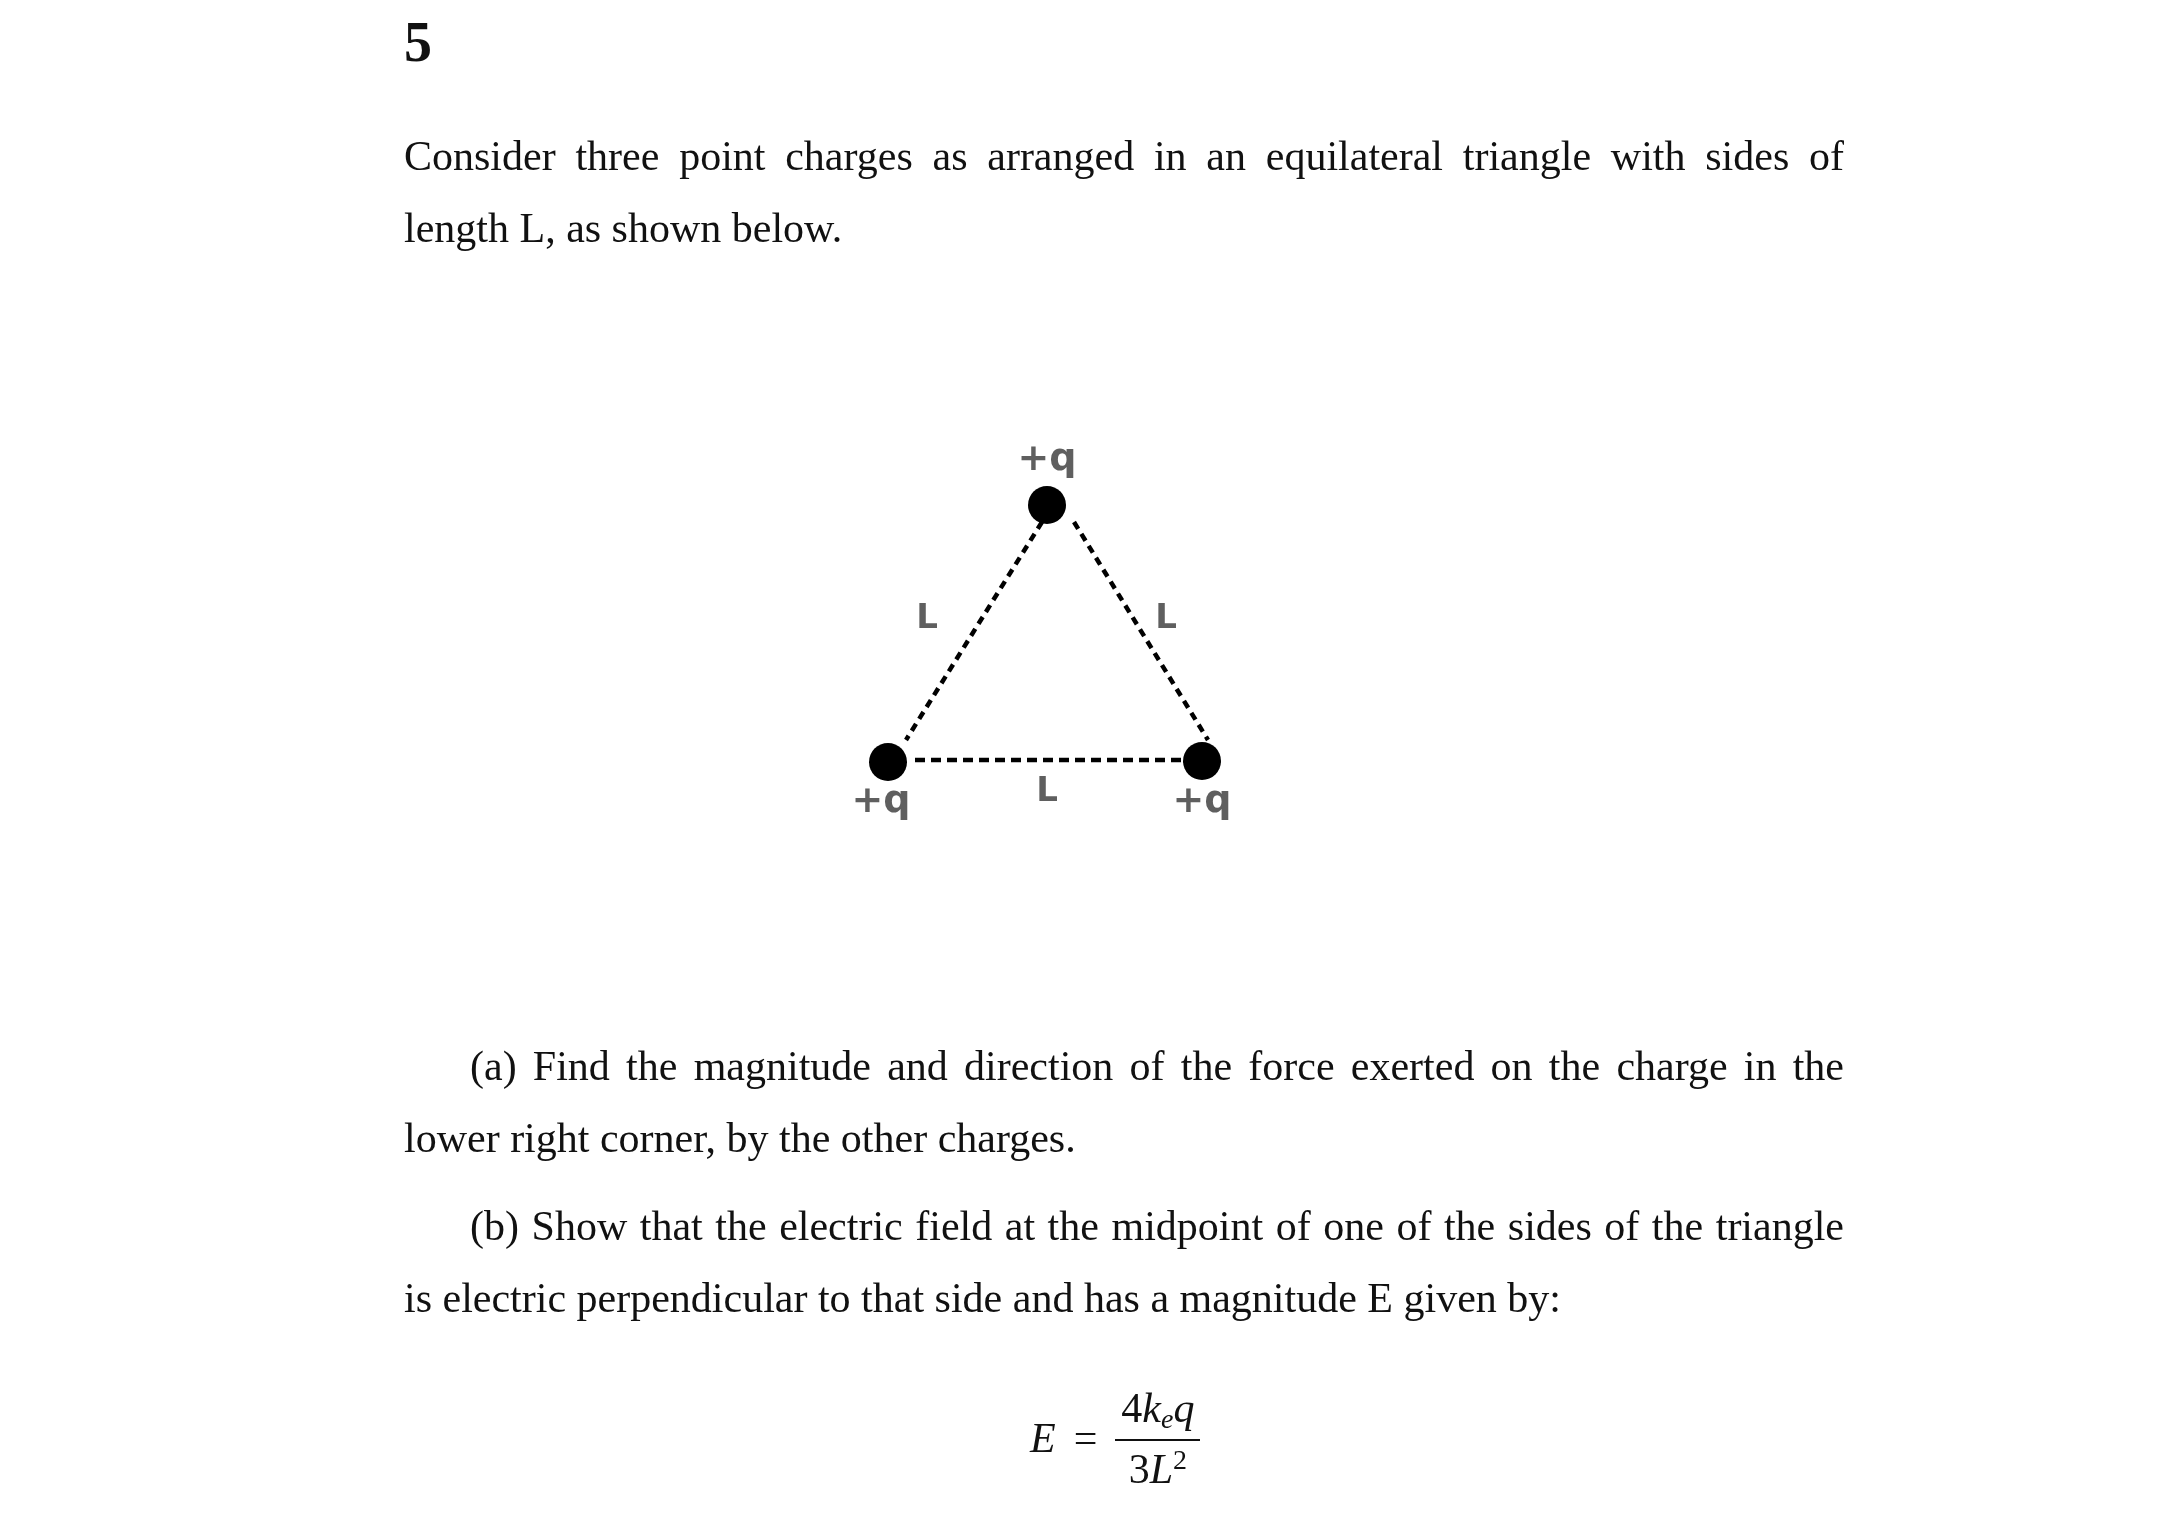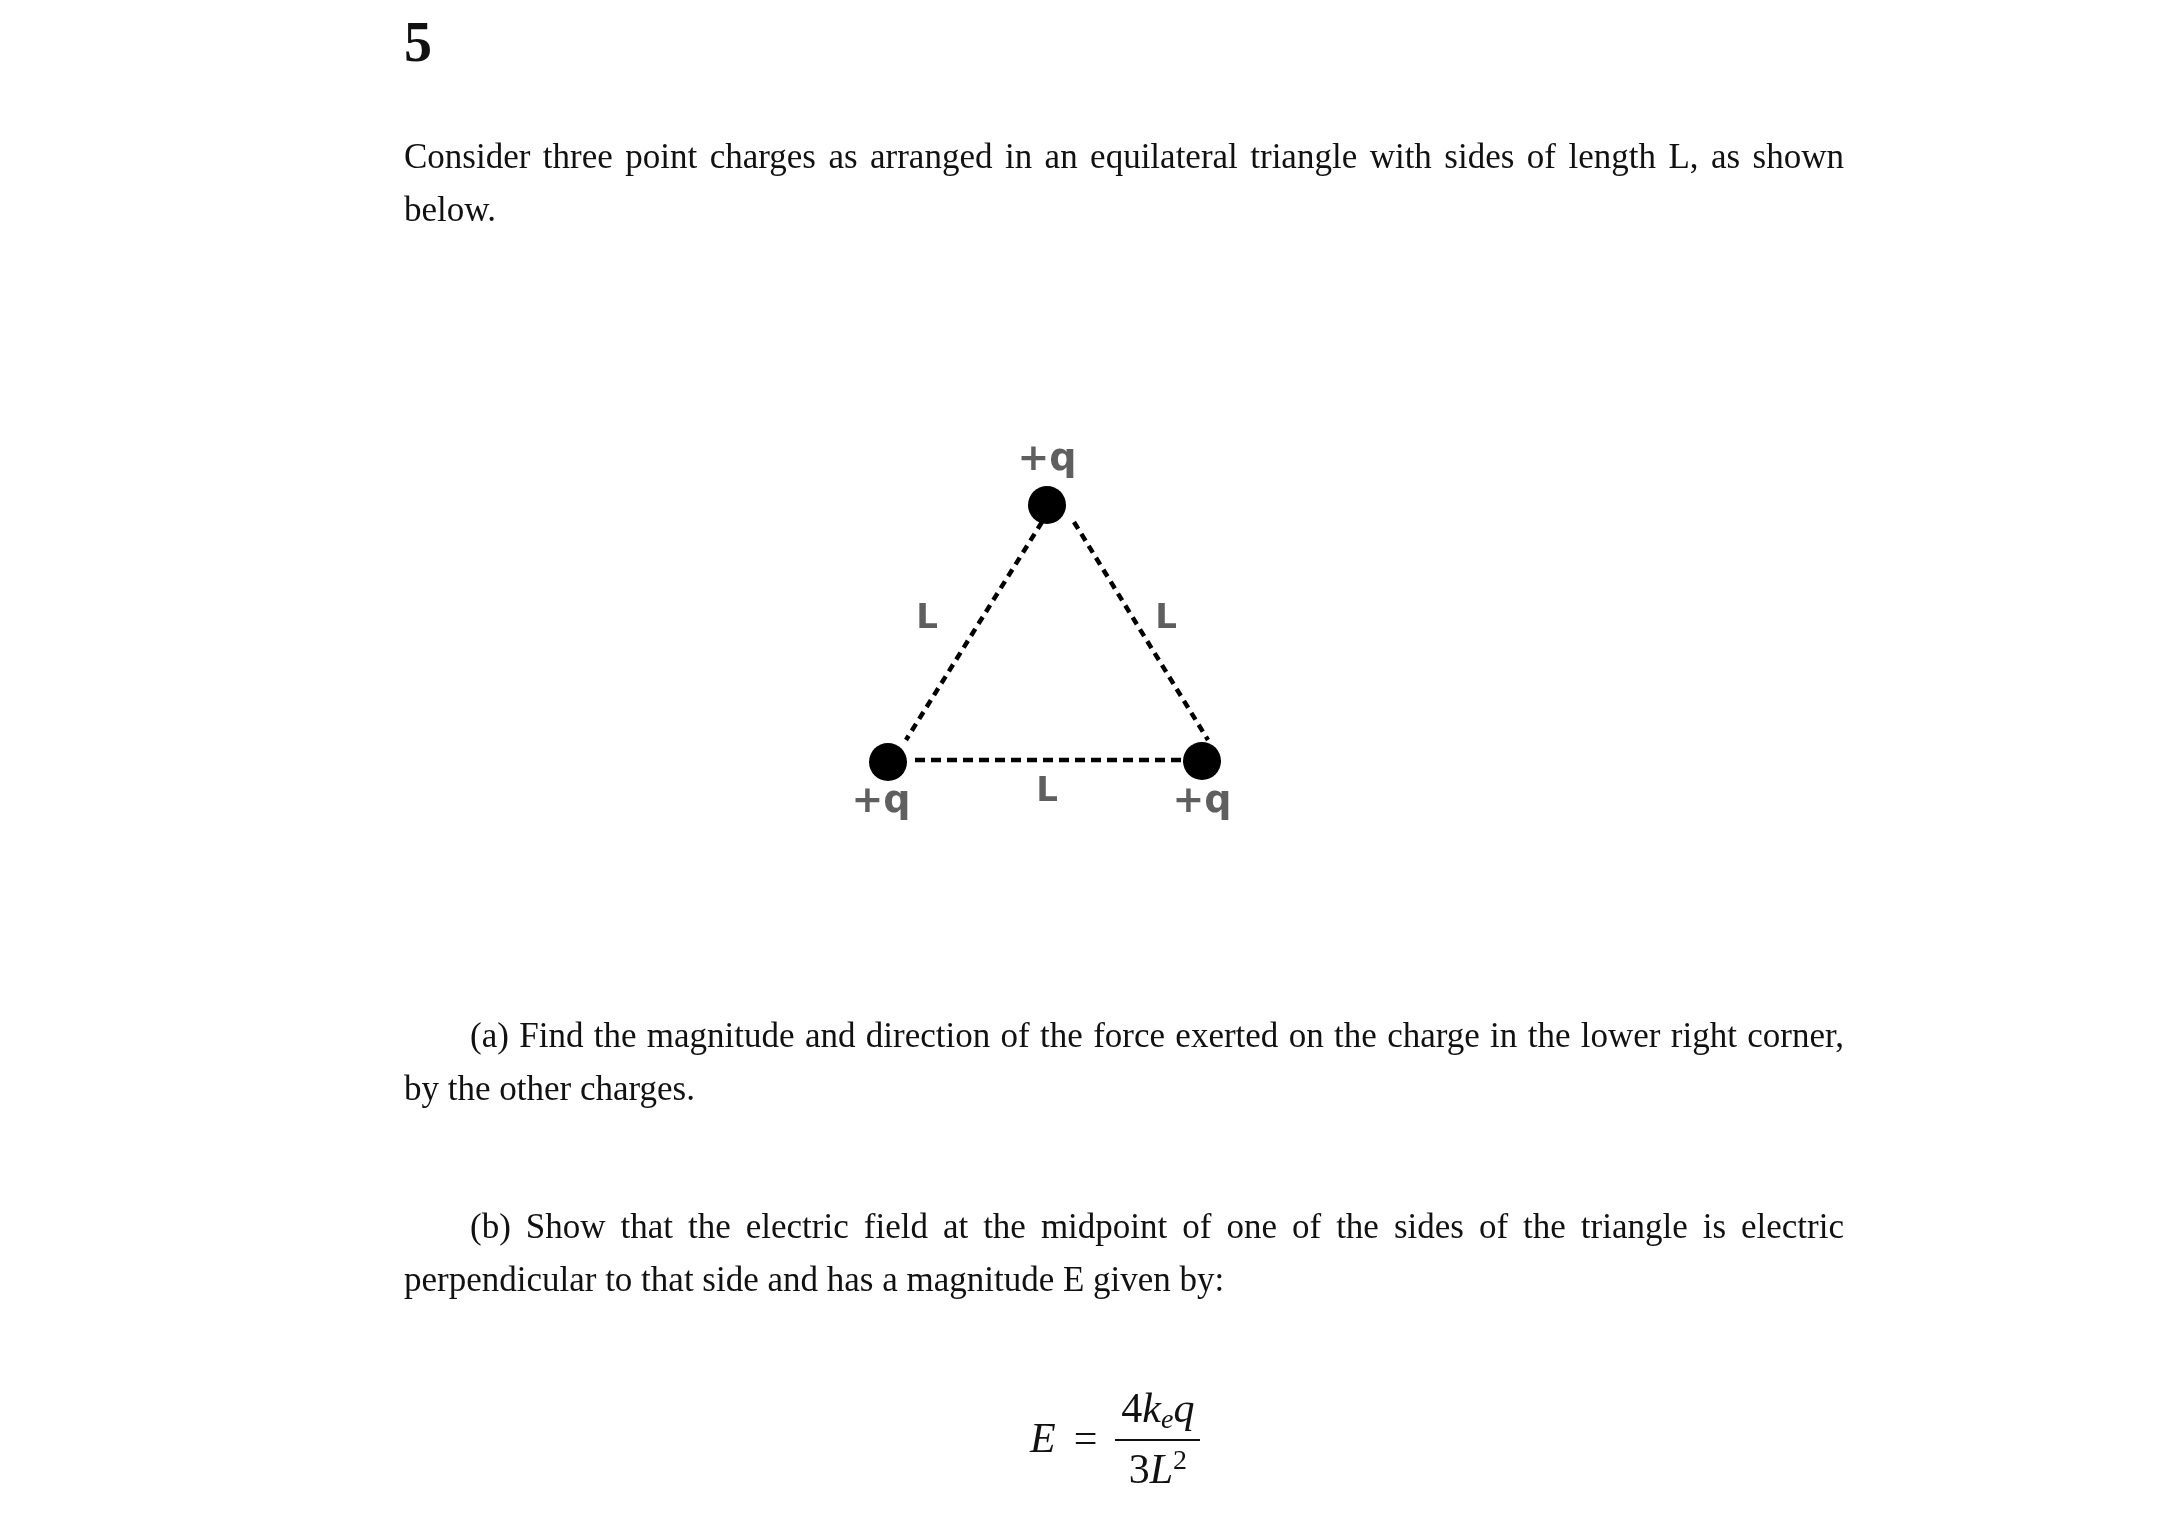--- a/index.html
+++ b/index.html
@@ -6,27 +6,26 @@
   body {
     width: 2177px; height: 1530px; position: relative; overflow: hidden;
     font-family: "Liberation Serif", "DejaVu Serif", serif; color: #111;
   }
   .problem-number {
     position: absolute; left: 404px; top: 14px;
     font-size: 56px; font-weight: bold; line-height: 1;
   }
   .para {
     position: absolute; left: 404px; width: 1440px;
-    font-size: 35px; line-height: 53px; text-align: justify;
+    font-size: 42px; line-height: 72px; text-align: justify;
     text-align-last: left;
-    margin-top: 10px;
   }
   .para.indent { text-indent: 66px; }
   #intro { top: 120px; }
-  #part-a { top: 999px; }
+  #part-a { top: 1030px; }
   #part-b { top: 1190px; }
   .diagram { position: absolute; left: 820px; top: 420px; width: 450px; height: 420px; }
   .diagram svg { width: 450px; height: 420px; }
   .label-text { font-family: "DejaVu Sans", "Liberation Sans", sans-serif; font-weight: bold; fill: #5f5f5f; }
   .equation {
     position: absolute; left: 1030px; top: 1385px;
     font-family: "Liberation Serif", "DejaVu Serif", serif; font-size: 42px;
     display: flex; align-items: center; gap: 18px;
   }
   .eq-lhs { font-style: italic; }

